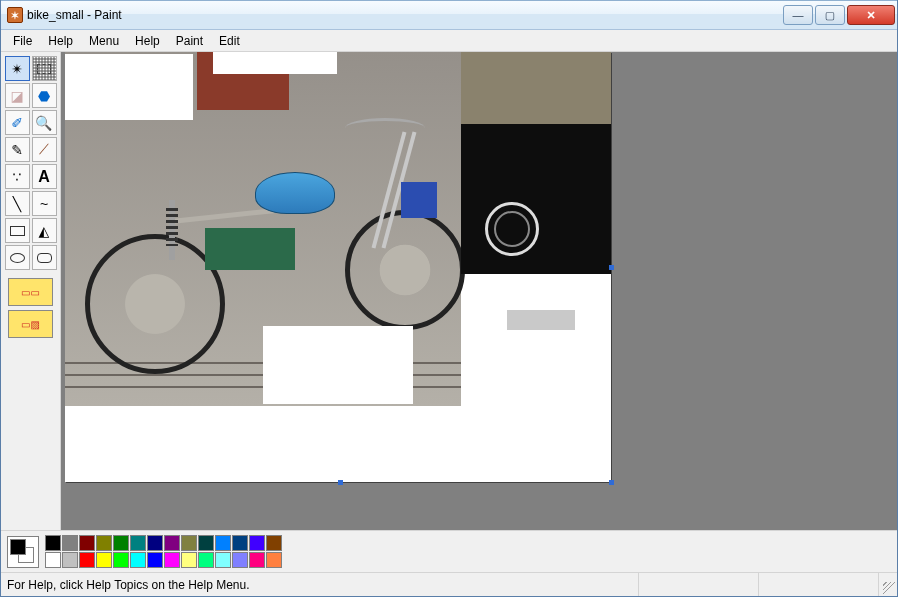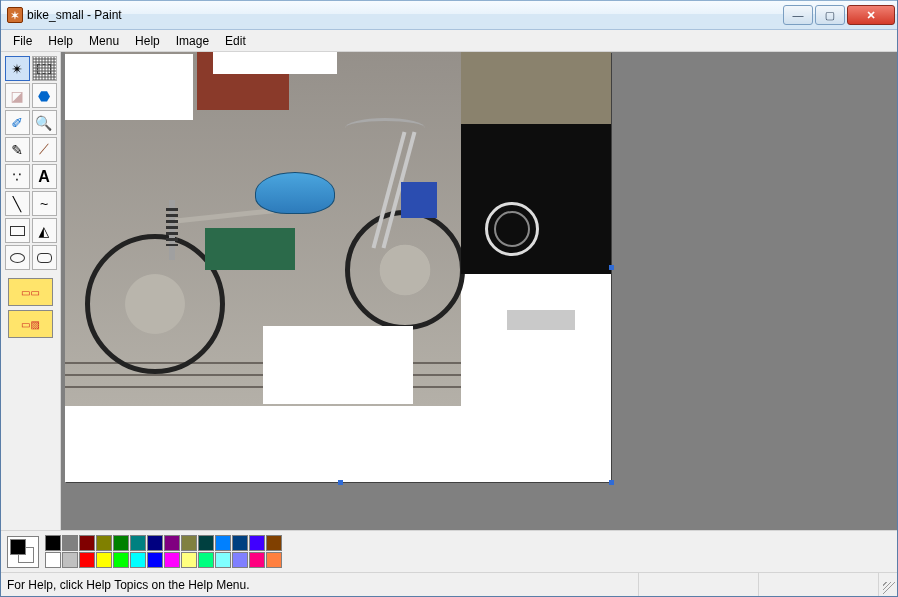--- a/index.html
+++ b/index.html
@@ -201,21 +201,21 @@
       <div class="win-btn max">▢</div>
       <div class="win-btn close">✕</div>
     </div>
   </div>
 
   <div class="menubar">
     <div class="menu-item">File</div>
     <div class="menu-item">Help</div>
     <div class="menu-item">Menu</div>
     <div class="menu-item">Help</div>
-    <div class="menu-item">Image</div>
+    <div class="menu-item">Paint</div>
     <div class="menu-item">Edit</div>
   </div>
 
   <div class="content-row">
 
     <div class="toolbox">
       <div class="tool-grid">
         <div class="tool active">✴</div>
         <div class="tool" style="background-image:repeating-linear-gradient(90deg,#555 0 1px,transparent 1px 3px),repeating-linear-gradient(0deg,#555 0 1px,transparent 1px 3px);background-size:18px 18px;background-position:center;">
             <span style="display:block;width:14px;height:10px;border:1px dashed #444;"></span>

